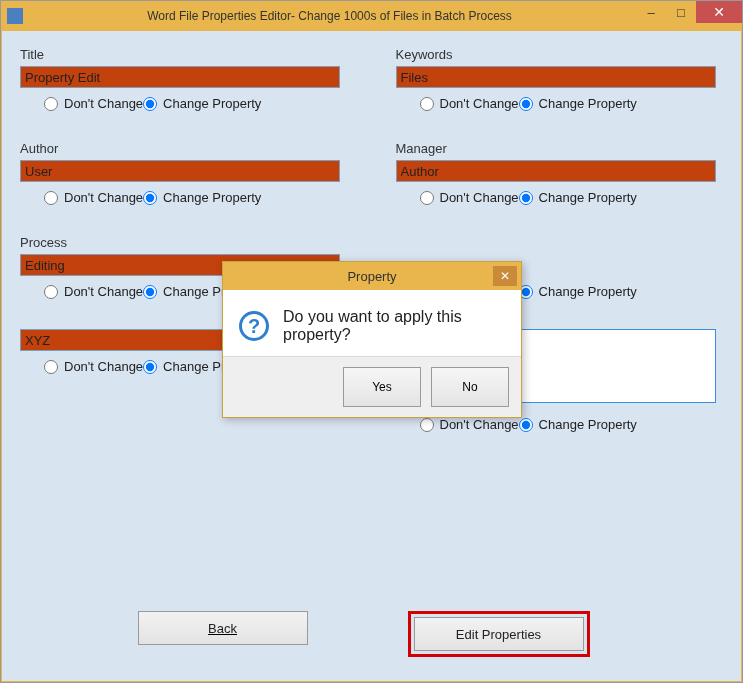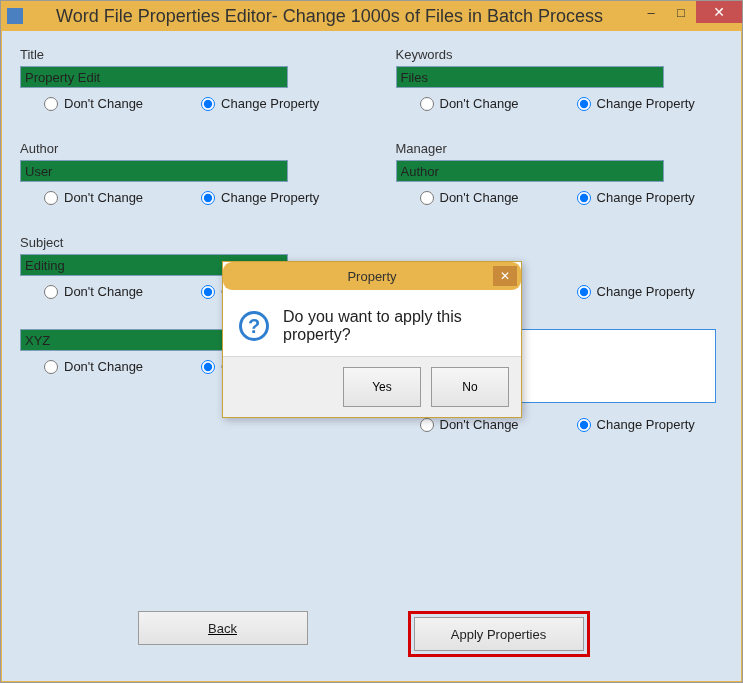--- a/index.html
+++ b/index.html
@@ -25,21 +25,21 @@
   .titlebar .app-icon {
     width: 16px; height: 16px;
     margin-left: 6px;
     background: #4a80c0;
     display: inline-block;
   }
   .titlebar .title-text {
     flex: 1;
     text-align: center;
     color: #333;
-    font-size: 18px;
+    font-size: 12px;
   }
   .titlebar .win-controls {
     display: flex;
     height: 100%;
   }
   .titlebar .win-btn {
     width: 30px;
     height: 22px;
     display: flex;
     align-items: center;
@@ -68,43 +68,42 @@
     column-gap: 48px;
     row-gap: 30px;
   }
   .field { }
   .field-label {
     color: #333;
     margin-bottom: 4px;
     display: block;
   }
   .text-input {
-    width: 268px;
+    width: 320px;
     height: 22px;
     border: 1px solid #7e9db9;
-    background: #15803d;
+    background: #c2410c;
     padding: 2px 4px;
     font-family: inherit;
     font-size: 13px;
     color: #222;
   }
   .comments-box {
     width: 320px;
     height: 74px;
     border: 1px solid #3a8de0;
     background: #fff;
     padding: 4px 6px;
     color: #777;
     font-size: 13px;
   }
   .radio-row {
     margin-top: 8px;
     padding-left: 24px;
     display: flex;
-    gap: 58px;
     align-items: center;
   }
   .radio-item {
     display: flex;
     align-items: center;
     gap: 6px;
     color: #222;
     font-size: 13px;
   }
   input[type=radio] {
@@ -146,21 +145,20 @@
     z-index: 10;
   }
   .modal-title {
     height: 28px;
     background: #e8b64c;
     display: flex;
     align-items: center;
     justify-content: center;
     position: relative;
     color: #333;
-    border-radius: 9px;
   }
   .modal-close {
     position: absolute;
     right: 4px; top: 4px;
     width: 24px; height: 20px;
     background: #c98a3a;
     display: flex;
     align-items: center; justify-content: center;
     color: #fff;
     font-size: 12px;
@@ -268,21 +266,21 @@
             <span>Don't Change</span>
         </label>
         <label class="radio-item">
           <input type="radio" name="r-manager" checked="" style="">
             <span>Change Property</span>
         </label>
       </div>
     </div>
 
     <div class="field">
-      <span class="field-label">Subject</span>
+      <span class="field-label">Process</span>
       <input class="text-input" value="Editing" style="">
       <div class="radio-row">
         <label class="radio-item">
           <input type="radio" name="r-subject" style="">
             <span>Don't Change</span>
         </label>
         <label class="radio-item">
           <input type="radio" name="r-subject" checked="" style="">
             <span>Change Property</span>
         </label>
@@ -330,21 +328,21 @@
             <span>Change Property</span>
         </label>
       </div>
     </div>
 
   </div>
 
   <div class="bottom-buttons">
     <button class="main-btn">Back</button>
     <span class="apply-wrap">
-      <button class="main-btn">Apply Properties</button>
+      <button class="main-btn">Edit Properties</button>
     </span>
   </div>
 
 </div>
 
 <div class="modal">
   <div class="modal-title">
     <span>Property</span>
     <div class="modal-close">✕</div>
   </div>

